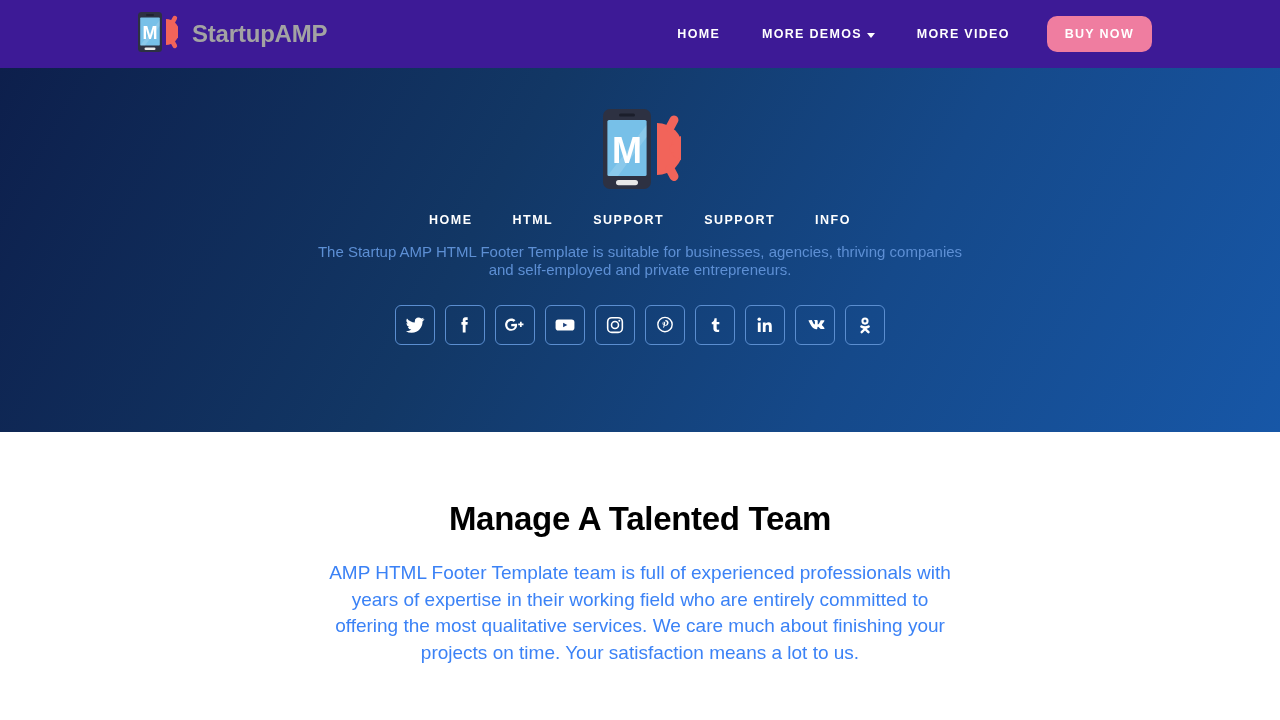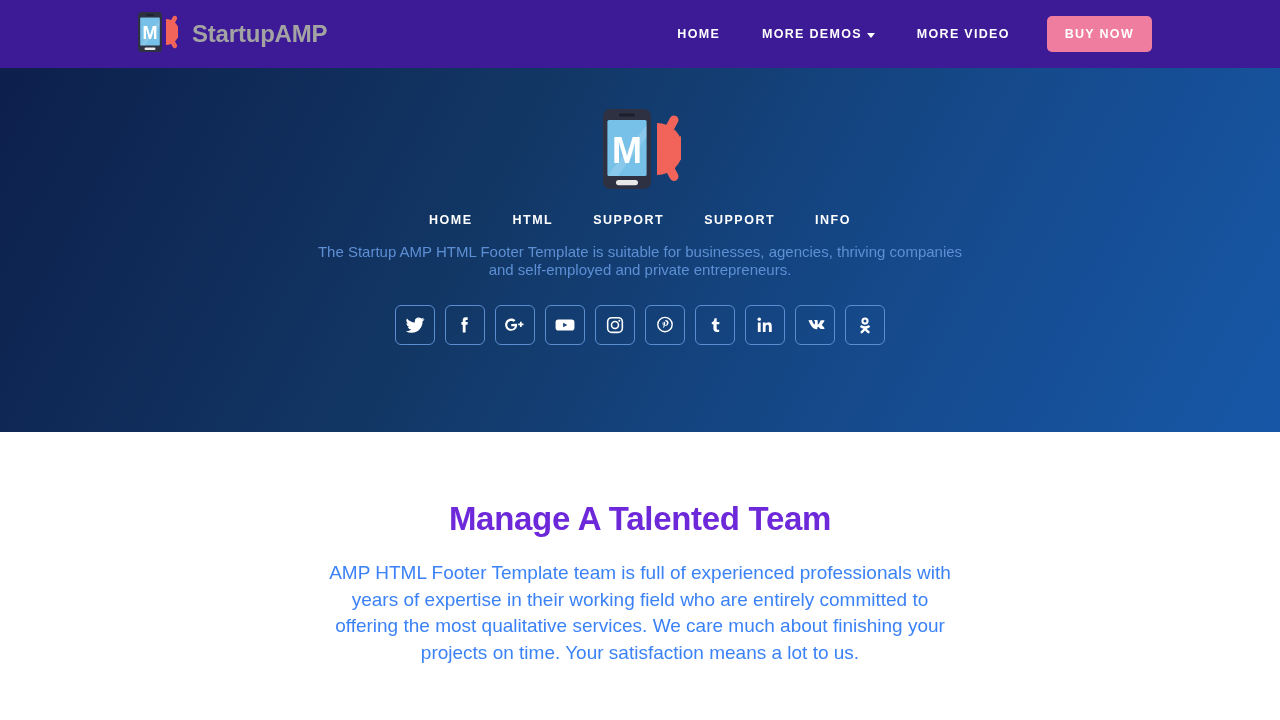--- a/index.html
+++ b/index.html
@@ -65,21 +65,21 @@
     top: 1px;
   }
 
   .buy-btn {
     background: #ef7da0;
     color: #ffffff;
     font-size: 12.5px;
     font-weight: bold;
     letter-spacing: 1.3px;
     border: none;
-    border-radius: 5px;
+    border-radius: 10px;
     padding: 11px 18px;
     margin-left: 16px;
     cursor: pointer;
     font-family: "Liberation Sans", sans-serif;
     white-space: nowrap;
   }
 
   
   .hero {
     height: 364px;
@@ -142,21 +142,21 @@
   .content {
     height: 288px;
     background: #ffffff;
     display: flex;
     flex-direction: column;
     align-items: center;
     padding-top: 68px;
   }
 
   .content-title {
-    color: #6d28d9;
+    color: #000000;
     font-size: 33px;
     font-weight: bold;
     letter-spacing: -0.3px;
     margin-bottom: 22px;
     text-align: center;
   }
 
   .content-text {
     width: 640px;
     text-align: center;

